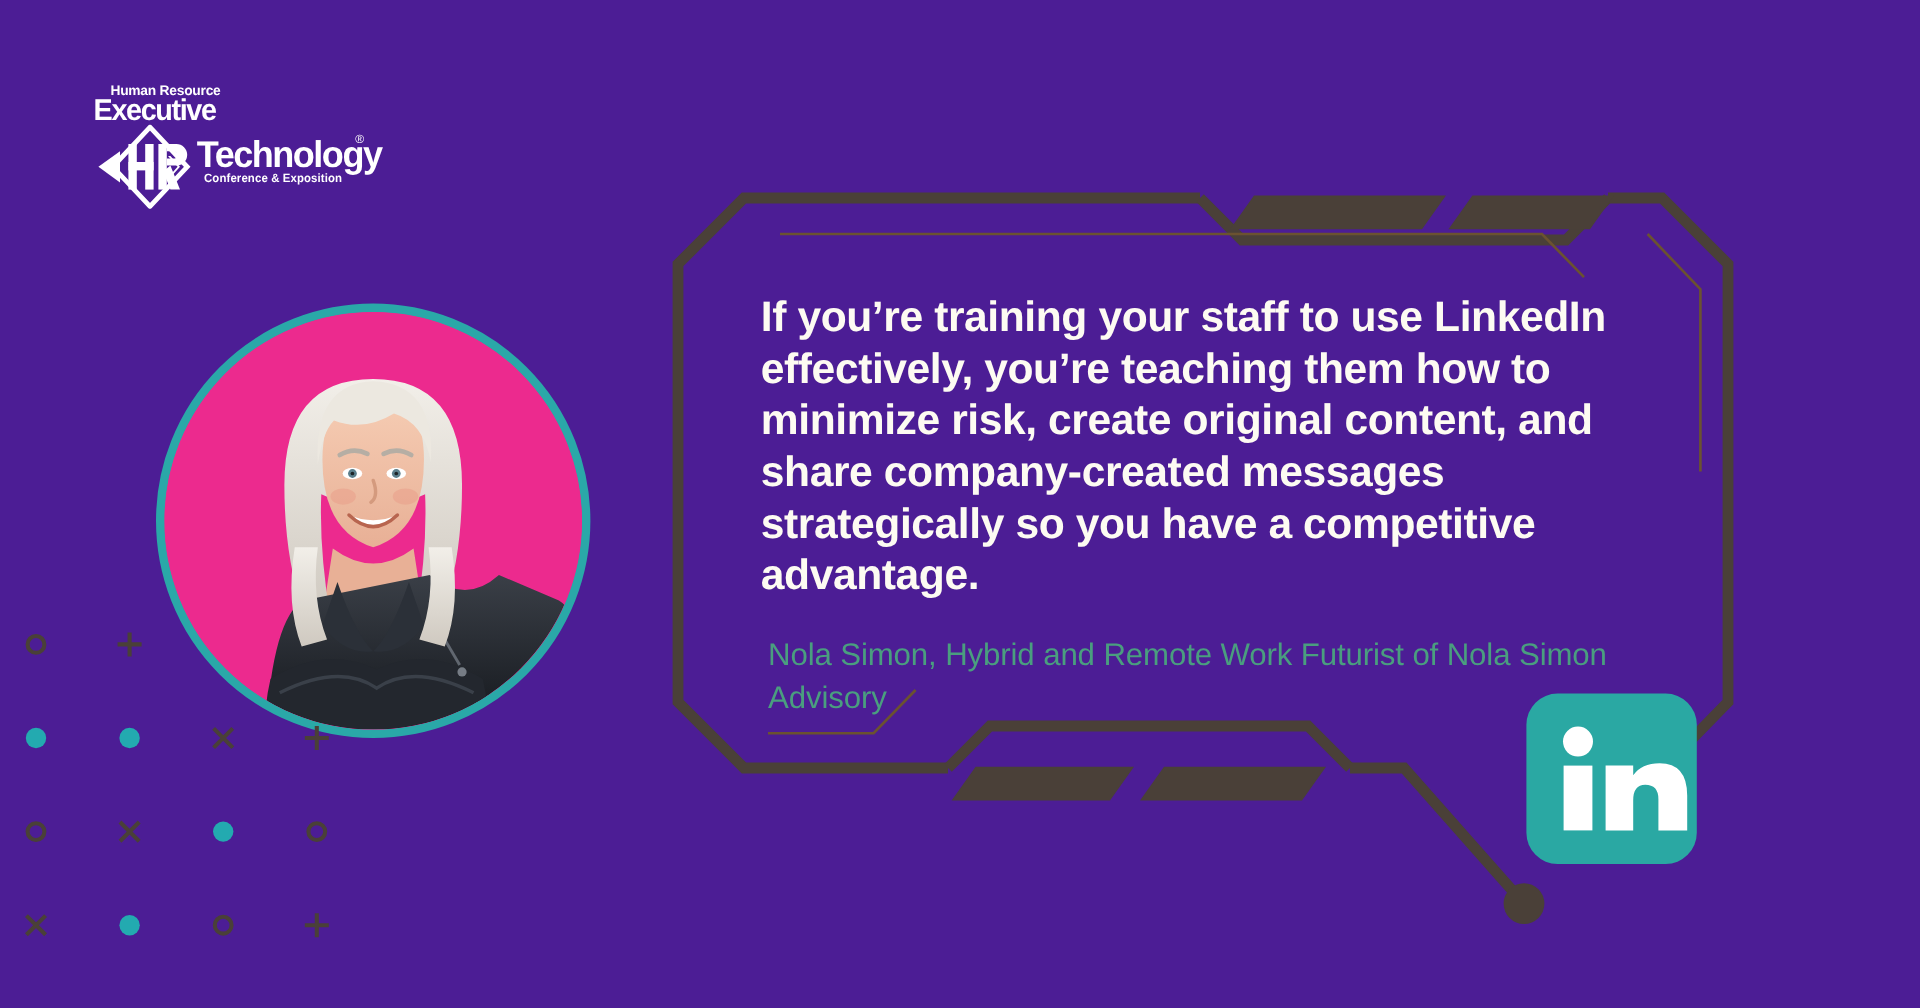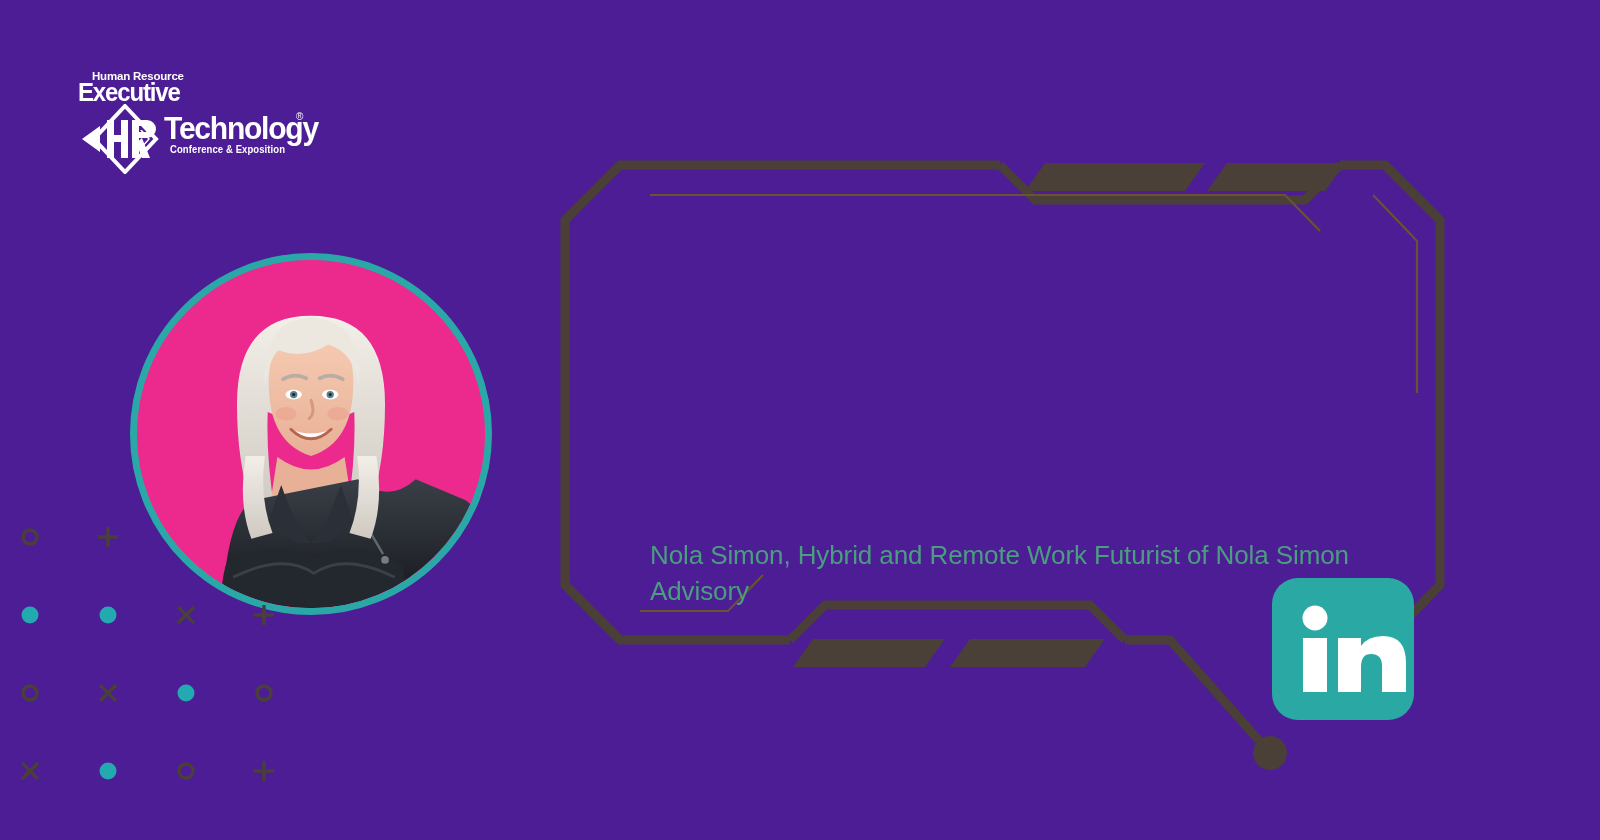--- a/index.html
+++ b/index.html
@@ -152,21 +152,21 @@
     font-weight: bold;
     line-height: 43px;
     color: #fdfbf2;
     letter-spacing: -0.35px;
   }
   #attribution {
     position: absolute;
     left: 634px;
     top: 521px;
     width: 730px;
-    margin: 16px;
+    margin: 6px;
     font-size: 26px;
     line-height: 36px;
     color: #4a9e7f;
     letter-spacing: -0.1px;
   }
 
   
   #linkedin-badge {
     position: absolute;
     left: 1272px;
@@ -394,20 +394,23 @@
     <g fill="none" stroke="#6b5230" stroke-width="2.2">
       <path d="M828 50 L872 96 L872 248"></path>
     </g>
     <g fill="none" stroke="#6b5230" stroke-width="2.2">
       <path d="M95 466 L183 466 L218 430"></path>
     </g>
 
     <circle cx="725" cy="608" r="17" fill="#4a4038"></circle>
   </svg>
 
+  <div id="quote-block">
+    <p id="quote-text">If you’re training your staff to use LinkedIn effectively, you’re teaching them how to minimize risk, create original content, and share company-created messages strategically so you have a competitive advantage.</p>
+  </div>
 
   <p id="attribution">Nola Simon, Hybrid and Remote Work Futurist of Nola Simon Advisory</p>
 
   <div id="linkedin-badge">
     <svg viewBox="0 0 142 142" xmlns="http://www.w3.org/2000/svg">
       <circle cx="43" cy="40" r="12.5" fill="#ffffff"></circle>
       <rect x="31" y="60" width="24" height="54" fill="#ffffff"></rect>
       <path d="M66 60 h23 v8 q7 -10 22 -10 q23 0 23 27 v29 h-24 v-26 q0 -12 -11 -12 q-10 0 -10 13 v25 h-23 z" fill="#ffffff"></path>
     </svg>
   </div>

